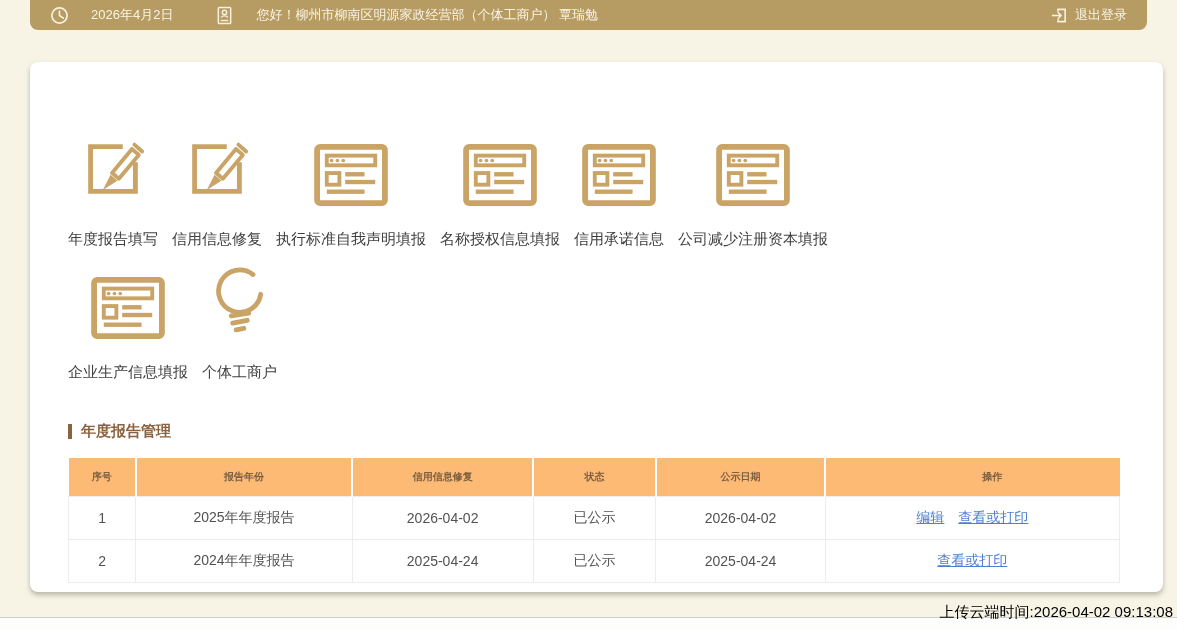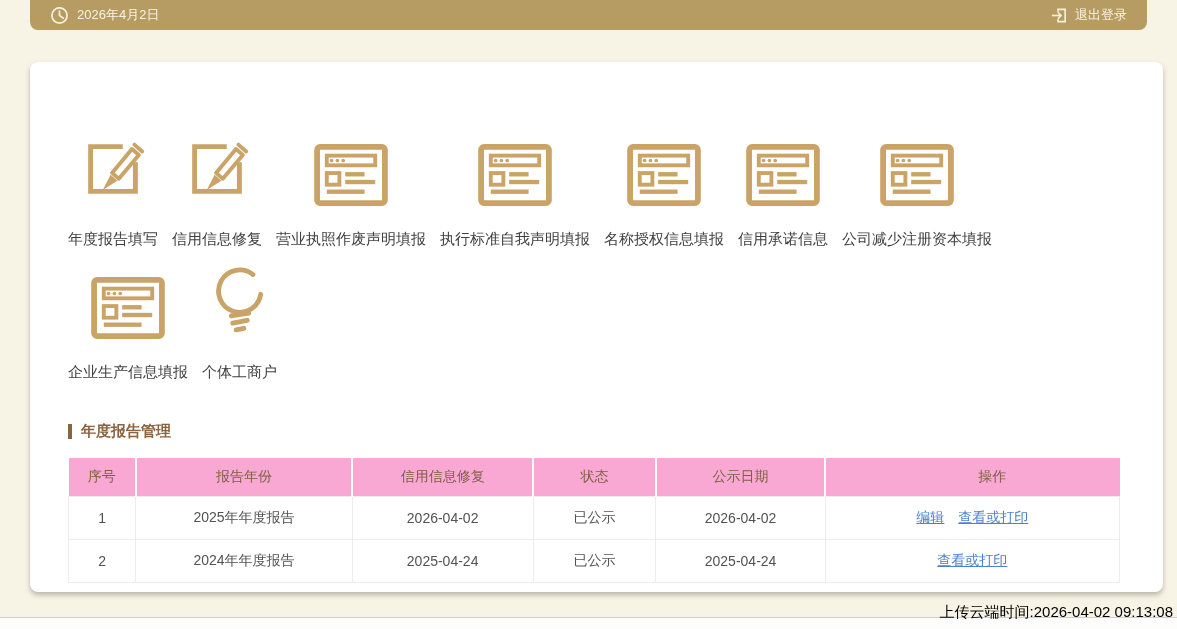--- a/index.html
+++ b/index.html
@@ -8,21 +8,21 @@
     background:#f7f4e6;
     font-family:"Liberation Sans","DejaVu Sans",sans-serif;
   }
   
   .topbar{
     position:absolute;left:30px;right:30px;top:0;height:30px;
     background:#b69b63;border-radius:0 0 8px 8px;
     display:flex;align-items:center;box-sizing:border-box;
     padding:0 20px;color:#fbf4e4;font-size:13px;
   }
-  .topbar .grp{display:flex;align-items:center;gap:8px;white-space:nowrap;justify-content:center;}
+  .topbar .grp{display:flex;align-items:center;gap:22px;white-space:nowrap;justify-content:center;}
   .topbar .grp + .grp{margin-left:42px;}
   .topbar .logout{margin-left:auto;display:flex;align-items:center;gap:7px;cursor:pointer;}
   .topbar svg{display:block;}
   
   .card{
     position:absolute;left:30px;right:14px;top:62px;height:530px;
     background:#ffffff;border-radius:8px;
     box-shadow:0 3px 5px rgba(125,120,105,.5);
     box-sizing:border-box;padding:68px 28px 0 38px;
   }
@@ -31,21 +31,21 @@
   .shortcut{display:flex;flex-direction:column;align-items:center;cursor:pointer;}
   .shortcut .iconbox{height:76px;display:flex;align-items:flex-end;justify-content:center;}
   .shortcut .slabel{margin-top:24px;font-size:15px;color:#3f3f3f;white-space:nowrap;}
   
   .section-title{margin-top:40px;display:flex;align-items:center;gap:9px;}
   .section-title .bar{width:4px;height:15px;background:#8a6440;}
   .section-title .ttl{font-size:15px;font-weight:bold;color:#8a6440;}
   
   table.report{border-collapse:collapse;table-layout:fixed;width:1052px;margin-top:17px;}
   table.report th{
-    background:#f9a8d4;color:#7d6041;font-size:14px;font-weight:normal;
+    background:#fdba74;color:#7d6041;font-size:10px;font-weight:bold;
     height:36px;border-right:2px solid #ffffff;
   }
   table.report th:last-child{border-right:none;padding-left:40px;}
   table.report td{
     height:40px;text-align:center;font-size:14px;color:#525252;
     border:1px solid #ececec;background:#fff;
   }
   table.report a{color:#4d7fd0;text-decoration:underline;margin:0 7px;cursor:pointer;text-align:right;}
   
   .bottom-strip{position:absolute;left:0;right:0;bottom:0;height:11px;background:#fdfdfb;border-top:1px solid #cfcfcf;}
@@ -57,20 +57,31 @@
 <div class="topbar">
   <div class="grp">
     <span>
       <svg width="19" height="19" viewBox="0 0 20 20">
         <circle cx="10" cy="10" r="8" fill="none" stroke="#f8f0dd" stroke-width="1.8"></circle>
         <path d="M10 5.5 V10 L14 12.8" fill="none" stroke="#f8f0dd" stroke-width="1.8" stroke-linecap="round"></path>
       </svg>
     </span>
     <span>2026年4月2日</span>
   </div>
+  <div class="grp">
+    <span>
+      <svg width="19" height="19" viewBox="0 0 20 20">
+        <rect x="3.5" y="1.5" width="13" height="17" rx="1" fill="none" stroke="#f8f0dd" stroke-width="1.6"></rect>
+        <circle cx="10" cy="6.8" r="2.3" fill="none" stroke="#f8f0dd" stroke-width="1.5"></circle>
+        <path d="M6.5 12 C7.6 9.9 12.4 9.9 13.5 12" fill="none" stroke="#f8f0dd" stroke-width="1.5"></path>
+        <path d="M6 15.3 H14" fill="none" stroke="#f8f0dd" stroke-width="1.5"></path>
+      </svg>
+    </span>
+    <span>您好！柳州市柳南区明源家政经营部（个体工商户） 覃瑞勉</span>
+  </div>
   <div class="logout">
     <span>
       <svg width="19" height="19" viewBox="0 0 20 20">
         <path d="M9.5 6 V3.5 H17 V16.5 H9.5 V14" fill="none" stroke="#f8f0dd" stroke-width="1.7"></path>
         <path d="M3 10 H12.5" fill="none" stroke="#f8f0dd" stroke-width="1.7"></path>
         <path d="M9.3 6.6 L12.8 10 L9.3 13.4" fill="none" stroke="#f8f0dd" stroke-width="1.7" stroke-linejoin="round"></path>
       </svg>
     </span>
     <span>退出登录</span>
   </div>
@@ -93,36 +104,20 @@
         <div class="shortcut">
           <span class="iconbox">
             <svg width="74" height="74" viewBox="0 0 76 76">
               <path d="M48 15 H15 V61 H61 V31" fill="none" stroke="#c9a466" stroke-width="5"></path>
               <path d="M37 42 L57.5 17.5 L64.5 23.5 L44 48 Z" fill="none" stroke="#c9a466" stroke-width="4" stroke-linejoin="round"></path>
               <path d="M35.5 44 L27.5 59.5 L42.5 50 Z" fill="#c9a466"></path>
               <path d="M60 13 L68 20" fill="none" stroke="#c9a466" stroke-width="4" stroke-linecap="round"></path>
             </svg>
           </span>
           <div class="slabel">信用信息修复</div>
-        </div>
-        <div class="shortcut">
-          <span class="iconbox">
-            <svg width="74" height="62" viewBox="0 0 76 64">
-              <rect x="3" y="3" width="70" height="58" rx="3" fill="none" stroke="#c9a466" stroke-width="6"></rect>
-              <rect x="13" y="12" width="50" height="10" fill="none" stroke="#c9a466" stroke-width="4"></rect>
-              <circle cx="18" cy="17" r="1.9" fill="#c9a466"></circle>
-              <circle cx="24" cy="17" r="1.9" fill="#c9a466"></circle>
-              <circle cx="30" cy="17" r="1.9" fill="#c9a466"></circle>
-              <rect x="13" y="30" width="13" height="12" fill="none" stroke="#c9a466" stroke-width="4"></rect>
-              <rect x="32" y="29" width="20" height="4.5" fill="#c9a466"></rect>
-              <rect x="32" y="37" width="31" height="4.5" fill="#c9a466"></rect>
-              <rect x="13" y="47" width="39" height="4.5" fill="#c9a466"></rect>
-            </svg>
-          </span>
-          <div class="slabel">营业执照作废声明填报</div>
         </div>
         <div class="shortcut">
           <span class="iconbox">
             <svg width="74" height="62" viewBox="0 0 76 64">
               <rect x="3" y="3" width="70" height="58" rx="3" fill="none" stroke="#c9a466" stroke-width="6"></rect>
               <rect x="13" y="12" width="50" height="10" fill="none" stroke="#c9a466" stroke-width="4"></rect>
               <circle cx="18" cy="17" r="1.9" fill="#c9a466"></circle>
               <circle cx="24" cy="17" r="1.9" fill="#c9a466"></circle>
               <circle cx="30" cy="17" r="1.9" fill="#c9a466"></circle>
               <rect x="13" y="30" width="13" height="12" fill="none" stroke="#c9a466" stroke-width="4"></rect>

